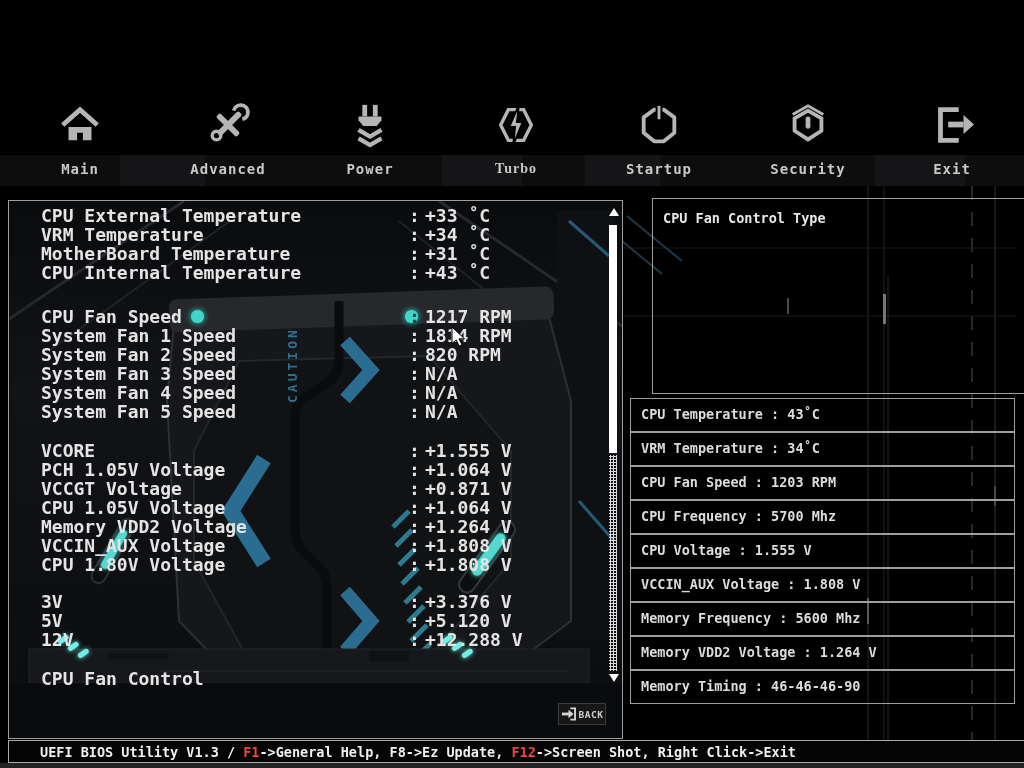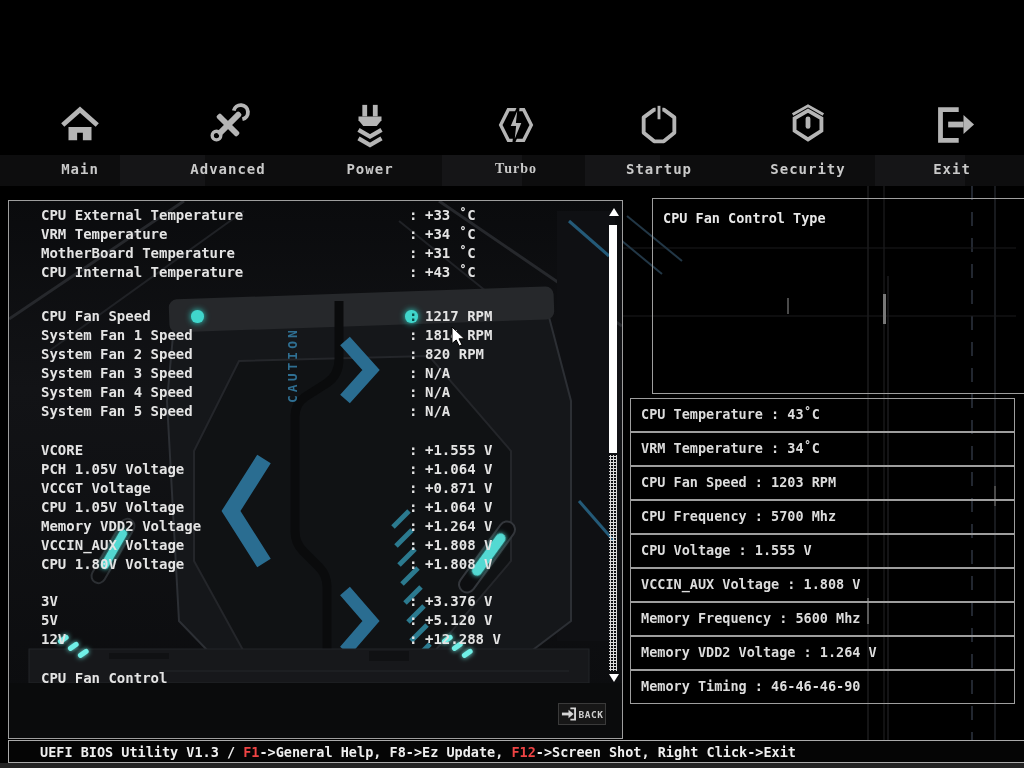--- a/index.html
+++ b/index.html
@@ -10,21 +10,21 @@
   .band-tile{position:absolute;top:155px;height:31px;background:#151517;}
   .nav-item{position:absolute;top:102px;width:140px;text-align:center;cursor:default;}
   .nav-item svg{display:block;margin:0 auto;height:46px;}
   .nav-label{margin-top:13px;font-size:14px;color:#c9c9c9;letter-spacing:1px;}
   
   #left-panel{position:absolute;left:8px;top:200px;width:613px;height:537px;
               border:1px solid #9e9e9e;background:linear-gradient(#0a0b0d,#121316 35%,#0b0c0e);}
   #left-decor{position:absolute;left:0;top:0;z-index:0;}
   .lsec{position:absolute;left:0;width:560px;z-index:2;}
   .sec-temps{top:5px;} .sec-fans{top:106px;} .sec-volts{top:240px;} .sec-rails{top:391px;} .sec-ctrl{top:468px;}
-  .lrow{position:relative;height:19px;font-size:14px;line-height:19px;color:#e4e4e4;}
+  .lrow{position:relative;height:19px;font-size:18px;line-height:19px;color:#e4e4e4;}
   .lrow .lbl{position:absolute;left:32px;white-space:pre;}
   .lrow .colon{position:absolute;left:400px;z-index:2;}
   .lrow .val{position:absolute;left:416px;white-space:pre;}
   .lrow .dot{display:none;position:absolute;top:3px;width:12.5px;height:12.5px;border-radius:50%;
              background:#40d6cc;box-shadow:0 0 6px #2fd8cc;z-index:1;}
   .lrow .d1{left:182px;} .lrow .d2{left:396px;}
   .lrow.dots .dot{display:block;}
   .lrow.dots .colon{color:#0b4a46;}
   
   #scrollbar{position:absolute;left:599px;top:5px;width:11px;height:486px;z-index:3;}

